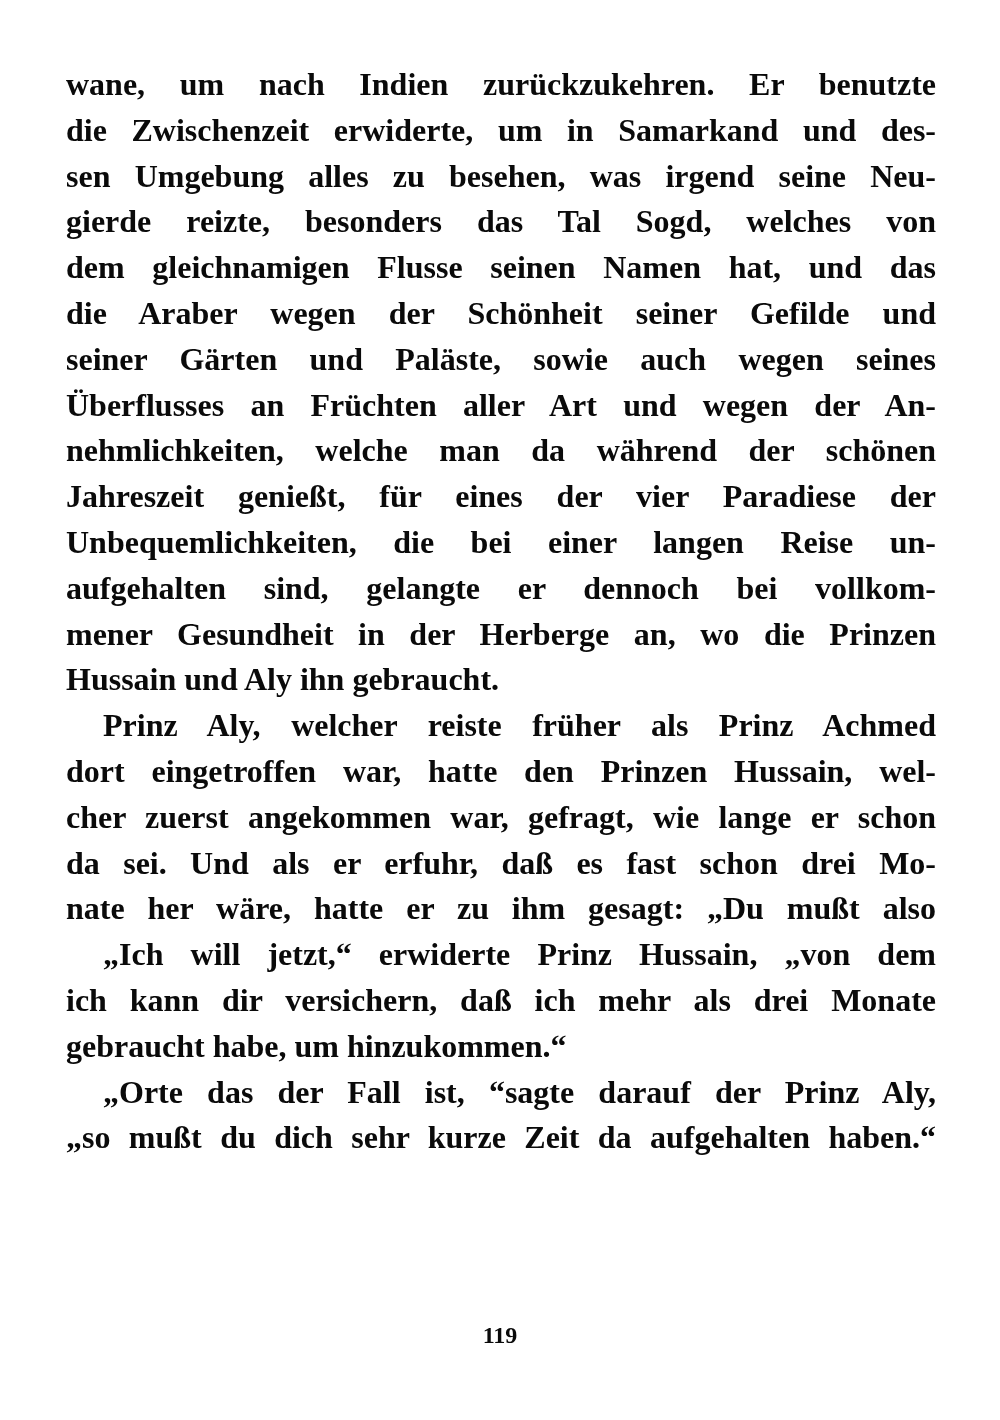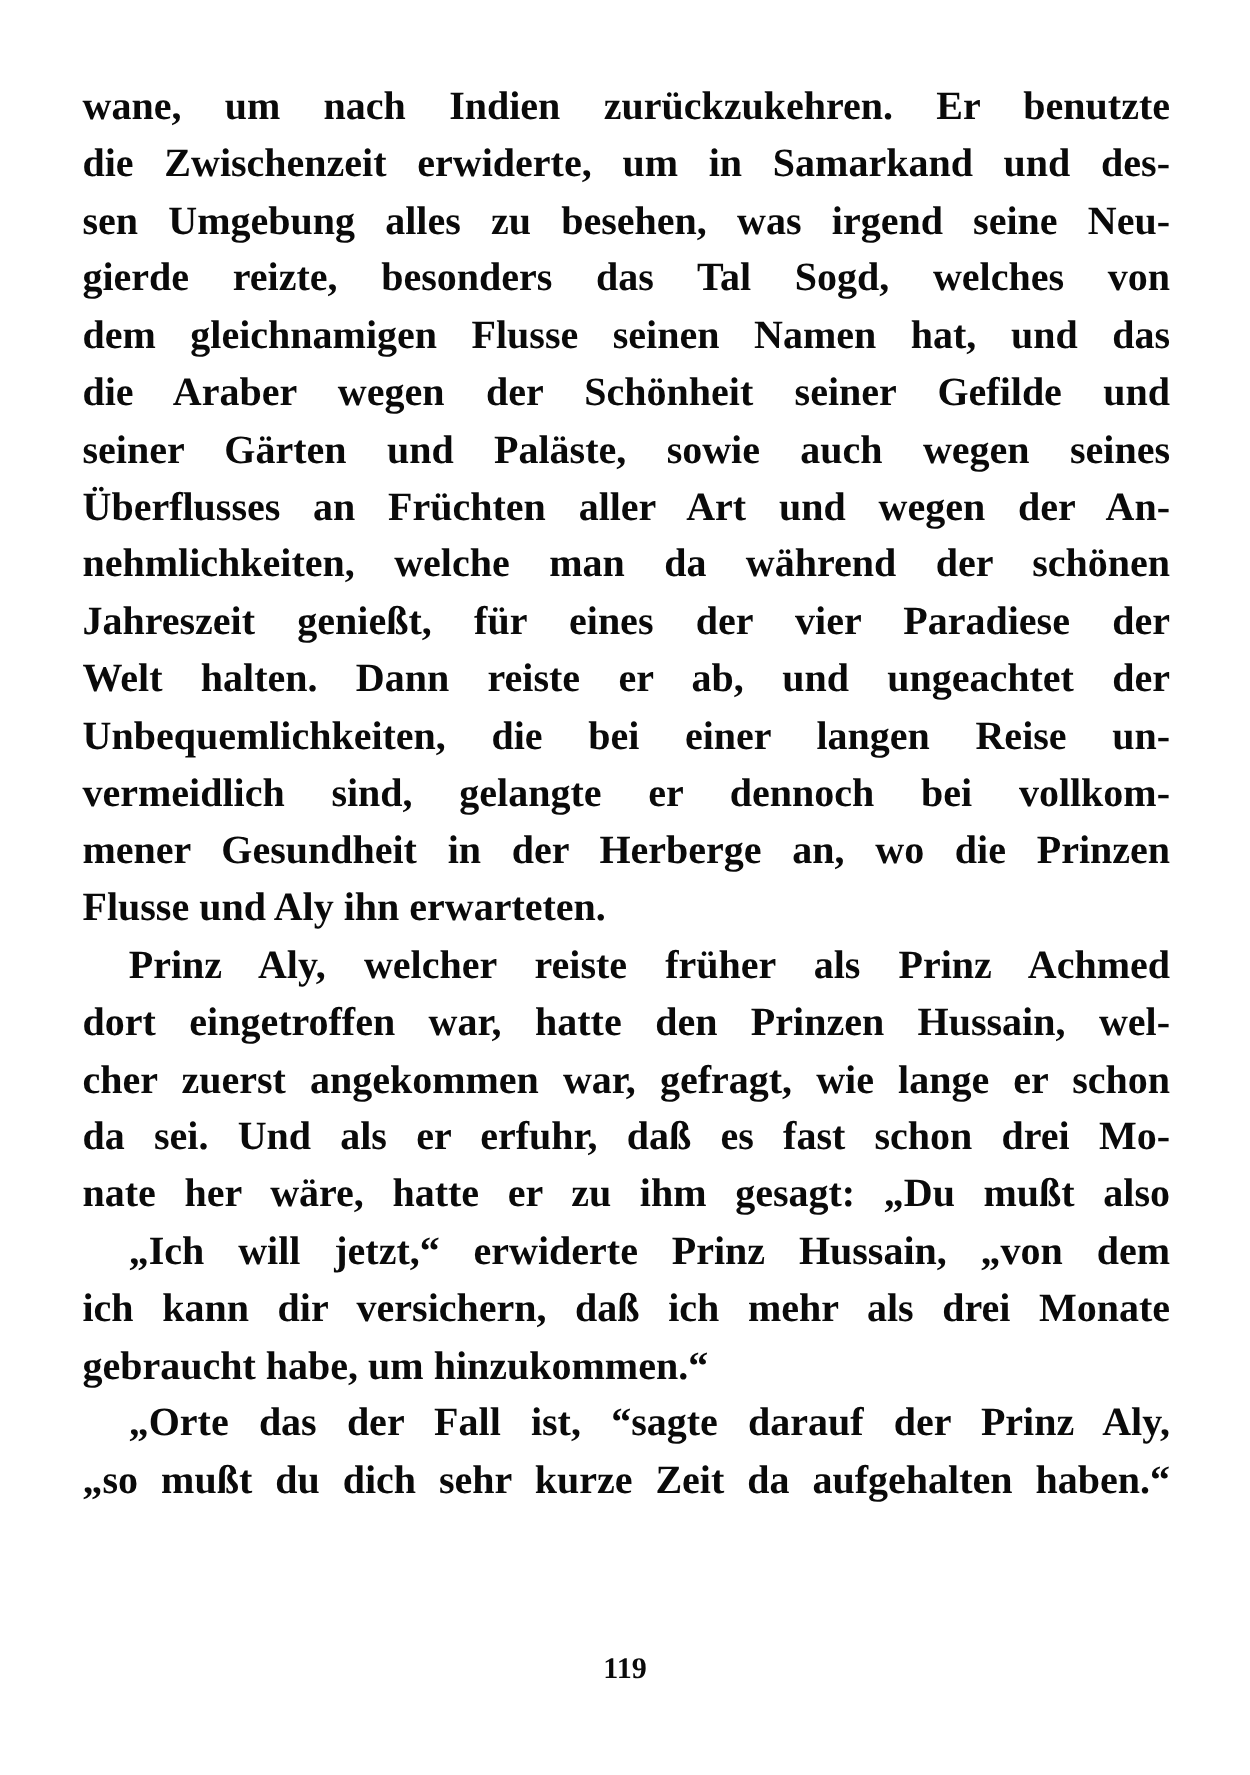--- a/index.html
+++ b/index.html
@@ -66,25 +66,24 @@
         <div class="line j">wane, um nach Indien zurückzukehren.  Er benutzte</div>
         <div class="line j">die Zwischenzeit erwiderte, um in Samarkand und des-</div>
         <div class="line j">sen Umgebung alles zu besehen, was irgend seine Neu-</div>
         <div class="line j">gierde reizte, besonders das Tal Sogd, welches von</div>
         <div class="line j">dem gleichnamigen Flusse seinen Namen hat, und das</div>
         <div class="line j">die Araber wegen der Schönheit seiner Gefilde und</div>
         <div class="line j">seiner Gärten und Paläste, sowie auch wegen seines</div>
         <div class="line j">Überflusses an Früchten aller Art und wegen der An-</div>
         <div class="line j">nehmlichkeiten, welche man da während der schönen</div>
         <div class="line j">Jahreszeit genießt, für eines der vier Paradiese der</div>
-        <div class="line j">Welt halten.  Dann reiste er ab, und ungeachtet der</div>
         <div class="line j">Unbequemlichkeiten, die bei einer langen Reise un-</div>
-        <div class="line j">vermeidlich sind, gelangte er dennoch bei vollkom-</div>
+        <div class="line j">aufgehalten sind, gelangte er dennoch bei vollkom-</div>
         <div class="line j">mener Gesundheit in der Herberge an, wo die Prinzen</div>
-        <div class="line last">Flusse und Aly ihn erwarteten.</div>
+        <div class="line last">Hussain und Aly ihn gebraucht.</div>
       </div>
       <div class="para">
         <div class="line j indent">Prinz Aly, welcher reiste früher als Prinz Achmed</div>
         <div class="line j">dort eingetroffen war, hatte den Prinzen Hussain, wel-</div>
         <div class="line j">cher zuerst angekommen war, gefragt, wie lange er schon</div>
         <div class="line j">da sei.  Und als er erfuhr, daß es fast schon drei Mo-</div>
         <div class="line j">nate her wäre, hatte er zu ihm gesagt: „Du mußt also</div>
       </div>
       <div class="para">
         <div class="line j indent">„Ich will jetzt,“ erwiderte Prinz Hussain, „von dem</div>

